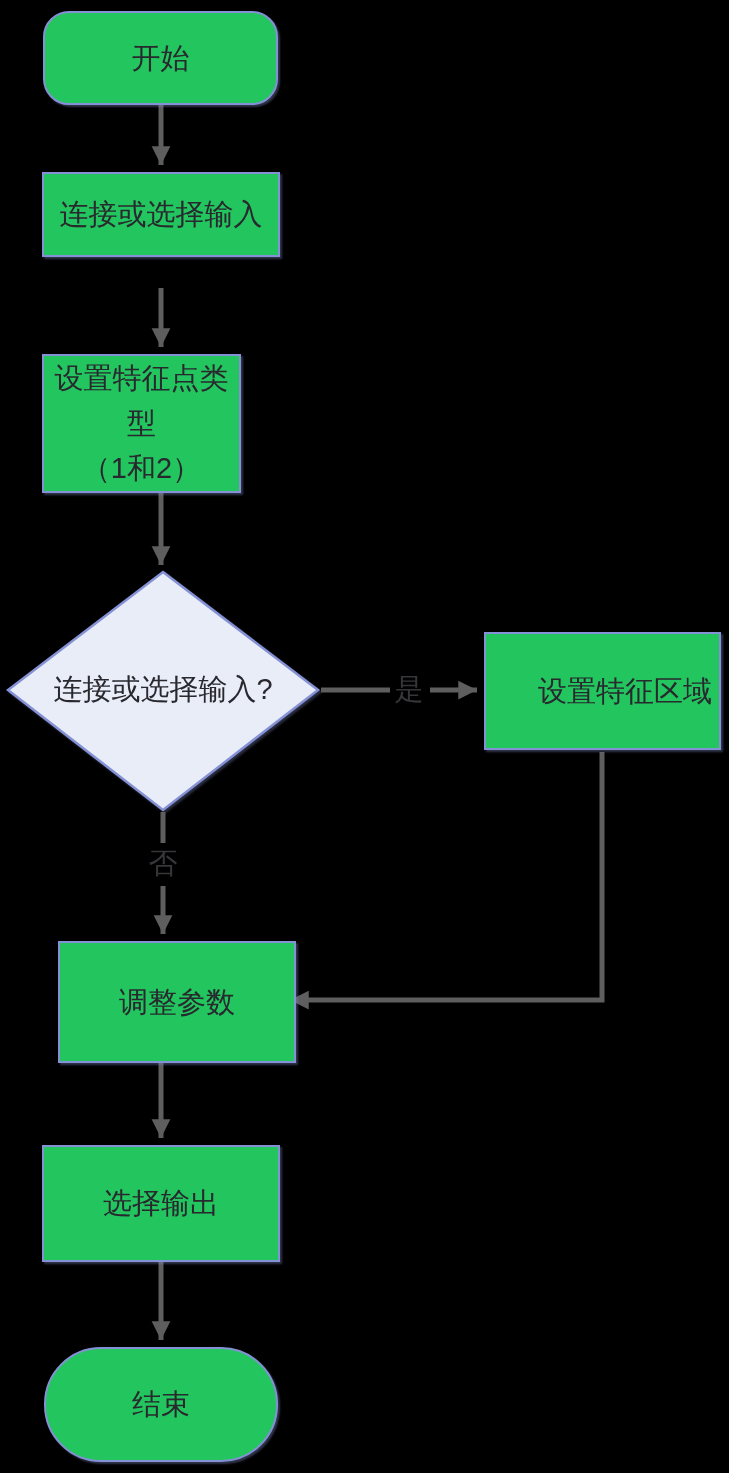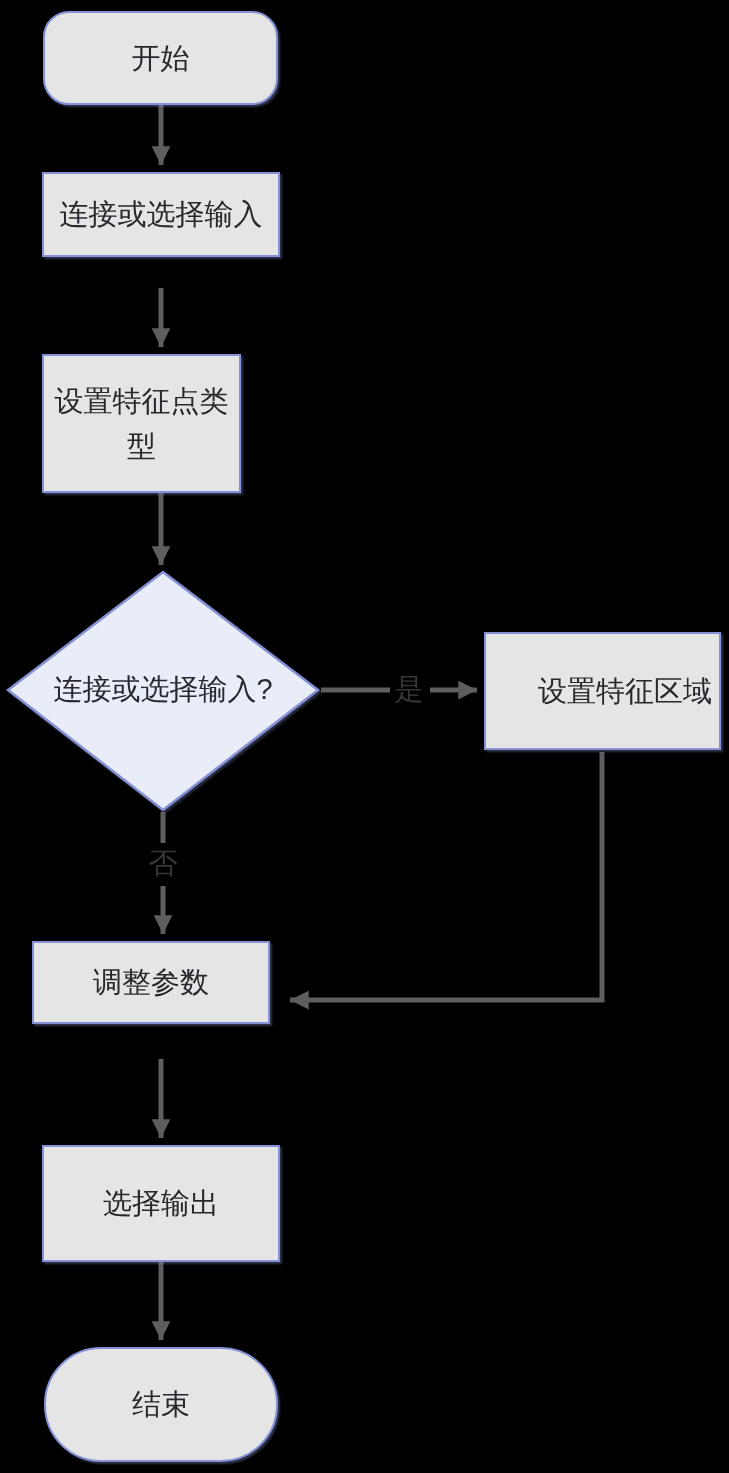--- a/index.html
+++ b/index.html
@@ -18,21 +18,21 @@
   #connector-layer {
     position: absolute;
     left: 0;
     top: 0;
     width: 729px;
     height: 1473px;
   }
   .node {
     position: absolute;
     box-sizing: border-box;
-    background: #e5e5e5;
+    background: #22c55e;
     border: 2px solid #8591d5;
     color: #28282e;
     font-size: 29px;
     display: flex;
     flex-direction: column;
     align-items: center;
     justify-content: center;
     text-align: center;
     line-height: 1.55;
     box-shadow: 2px 2px 2px rgba(122,132,190,0.40);
@@ -108,33 +108,34 @@
   <div class="node terminator small-radius" style="left:43px; top:11px; width:235px; height:94px;">
     <span>开始</span>
   </div>
 
   <div class="node" style="left:42px; top:172px; width:238px; height:85px;">
     <span>连接或选择输入</span>
   </div>
 
   <div class="node" style="left:42px; top:354px; width:199px; height:139px;">
     <span>设置特征点类型</span>
+    <span>（1和2）</span>
   </div>
 
   <div class="decision-label" style="left:18px; top:662px; width:290px; height:56px;">连接或选择输入?</div>
 
   <div class="edge-label" style="left:385px; top:668px; width:48px; height:44px;">是</div>
 
   <div class="node" style="left:484px; top:632px; width:237px; height:118px;padding-left:45px;">
     <span>设置特征区域</span>
   </div>
 
   <div class="edge-label" style="left:139px; top:842px; width:48px; height:44px;">否</div>
 
-  <div class="node" style="left:32px; top:941px; width:238px; height:83px;">
+  <div class="node" style="left:58px; top:941px; width:238px; height:122px;">
     <span>调整参数</span>
   </div>
 
   <div class="node" style="left:42px; top:1145px; width:238px; height:117px;font-family:Liberation Serif, serif;">
     <span>选择输出</span>
   </div>
 
   <div class="node terminator" style="left:44px; top:1347px; width:234px; height:115px;">
     <span>结束</span>
   </div>

